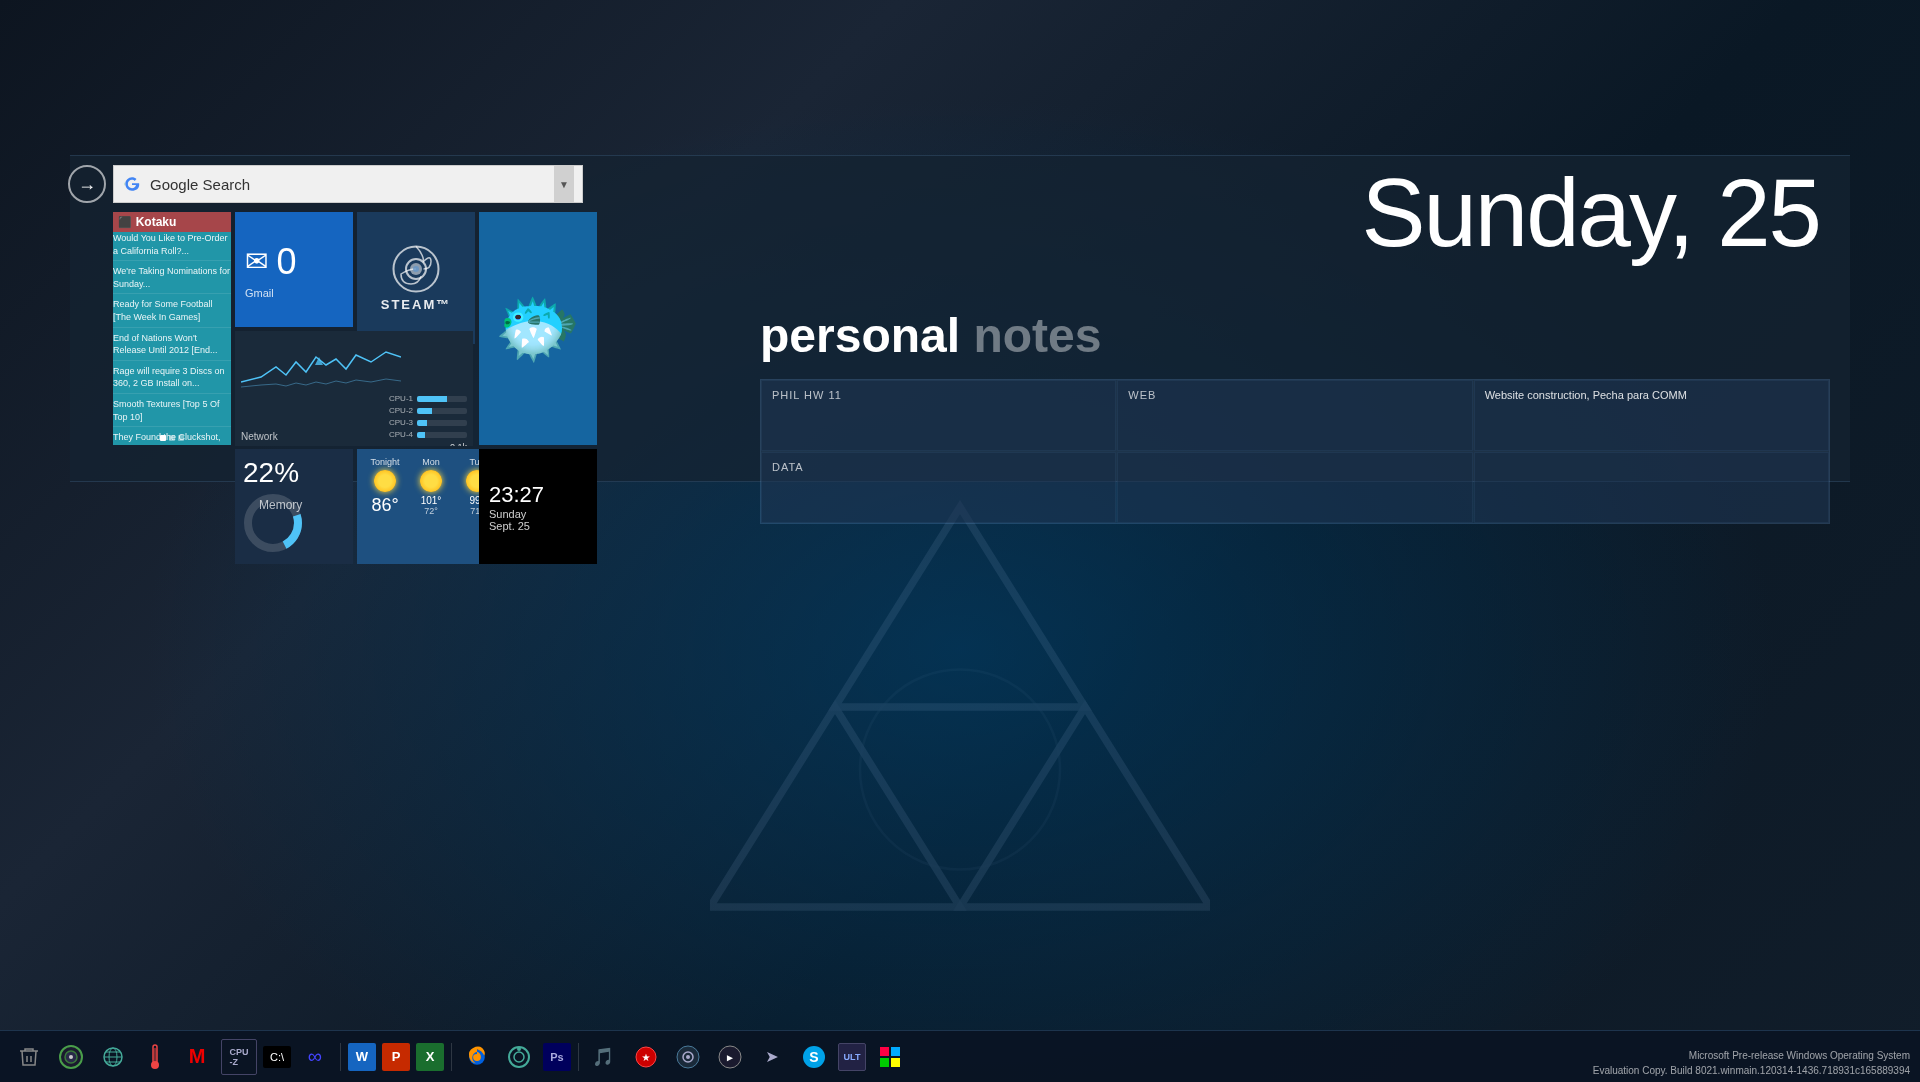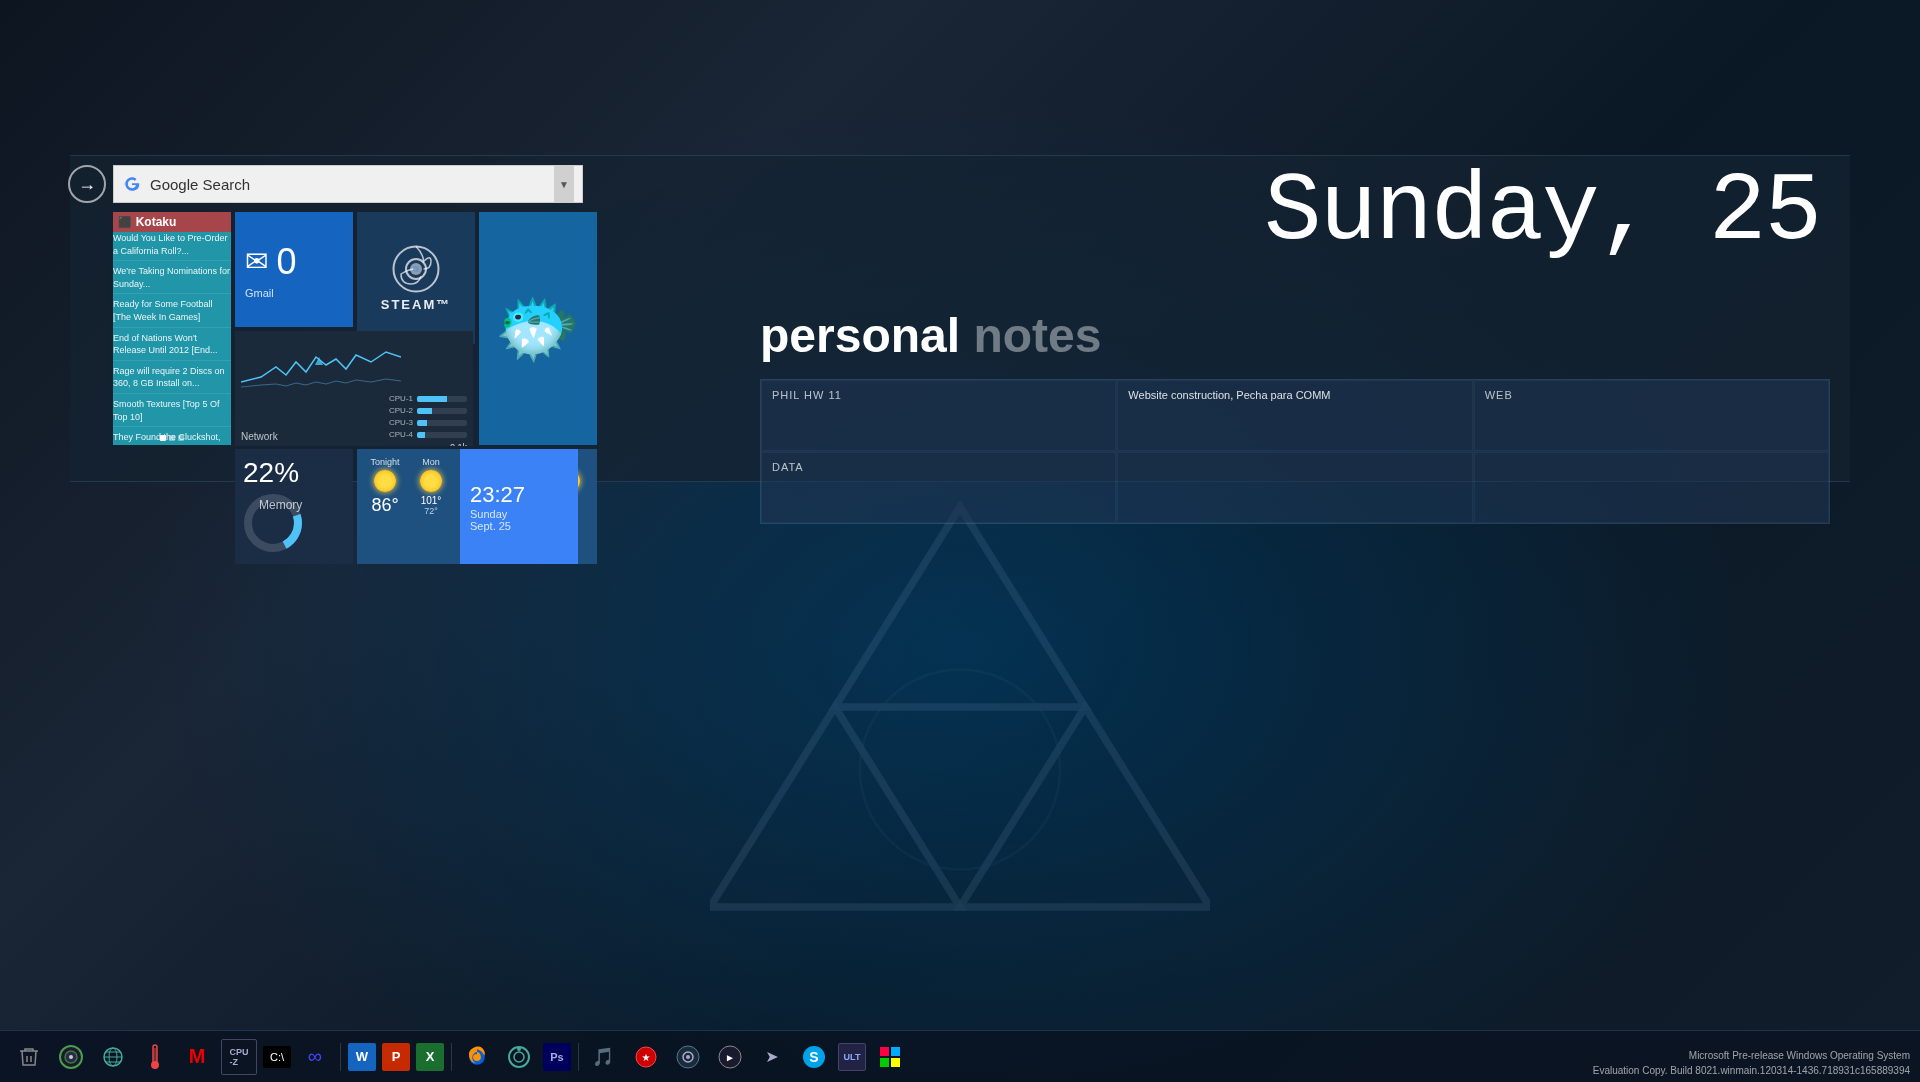--- a/index.html
+++ b/index.html
@@ -209,21 +209,20 @@
       right: 100px;
       text-align: right;
       color: white;
     }
 
     .big-date {
       font-size: 96px;
       font-weight: 200;
       letter-spacing: -2px;
       line-height: 1;
-      font-family: Liberation Mono, monospace;
     }
 
     
     .reminders-panel {
       position: absolute;
       top: 310px;
       left: 760px;
       right: 90px;
       bottom: 615px;
       color: white;
@@ -559,21 +558,21 @@
   <div class="tile tile-kotaku" style="position:absolute;">
     <div class="kotaku-header">
       <span class="kotaku-rss">⬛</span>
       <span>Kotaku</span>
     </div>
     <div class="kotaku-items">
       <div class="kotaku-item">Would You Like to Pre-Order a California Roll?...</div>
       <div class="kotaku-item">We're Taking Nominations for Sunday...</div>
       <div class="kotaku-item">Ready for Some Football [The Week In Games]</div>
       <div class="kotaku-item">End of Nations Won't Release Until 2012 [End...</div>
-      <div class="kotaku-item">Rage will require 2 Discs on 360, 8 GB Install on...</div>
+      <div class="kotaku-item">Rage will require 3 Discs on 360, 2 GB Install on...</div>
       <div class="kotaku-item">Smooth Textures [Top 5 Of Top 10]</div>
       <div class="kotaku-item">They Found the Cluckshot, Gears of Wa...</div>
 
     </div>
     <div class="kotaku-dots">
       <div class="dot active"></div>
       <div class="dot"></div>
       <div class="dot"></div>
     </div>
   </div>
@@ -691,21 +690,21 @@
 
       <div class="weather-day">
         <div class="weather-day-name">Thu</div>
         <div class="weather-sun"></div>
         <div class="weather-temp">95°</div>
         <div class="weather-low">68°</div>
       </div>
     </div>
   </div>
 
-  <div style="position:absolute; left:347px; top:237px; width:118px; height:115px; background:#3b82f6; display:flex;flex-direction:column;align-items:flex-start;justify-content:center;padding:10px;">
+  <div style="position:absolute; left:366px; top:237px; width:118px; height:115px; background:#000000; display:flex;flex-direction:column;align-items:flex-start;justify-content:center;padding:10px;">
     <div class="clock-time">23:27</div>
     <div class="clock-day">Sunday</div>
     <div class="clock-date">Sept. 25</div>
   </div>
 
 </div>
 
 <div class="datetime-panel">
   <div class="big-date">
     <span>Sunday,</span>
@@ -716,24 +715,24 @@
 <div class="reminders-panel">
   <div class="reminders-subtitle">
     <span>personal</span>
     <span class="dim">notes</span>
   </div>
   <div class="reminders-grid">
     <div class="reminder-cell">
       <div class="reminder-cell-header">PHIL HW 11</div>
     </div>
     <div class="reminder-cell">
+      <div class="reminder-cell-header">WEB</div>
+    </div>
+    <div class="reminder-cell">
       <div style="font-size:11px;color:rgba(255,255,255,0.85);">Website construction, Pecha para COMM</div>
-    </div>
-    <div class="reminder-cell">
-      <div class="reminder-cell-header">WEB</div>
     </div>
     <div class="reminder-cell">
       <div class="reminder-cell-header">DATA</div>
     </div>
     <div class="reminder-cell"></div>
     <div class="reminder-cell"></div>
   </div>
 </div>
 
 <div class="taskbar">

